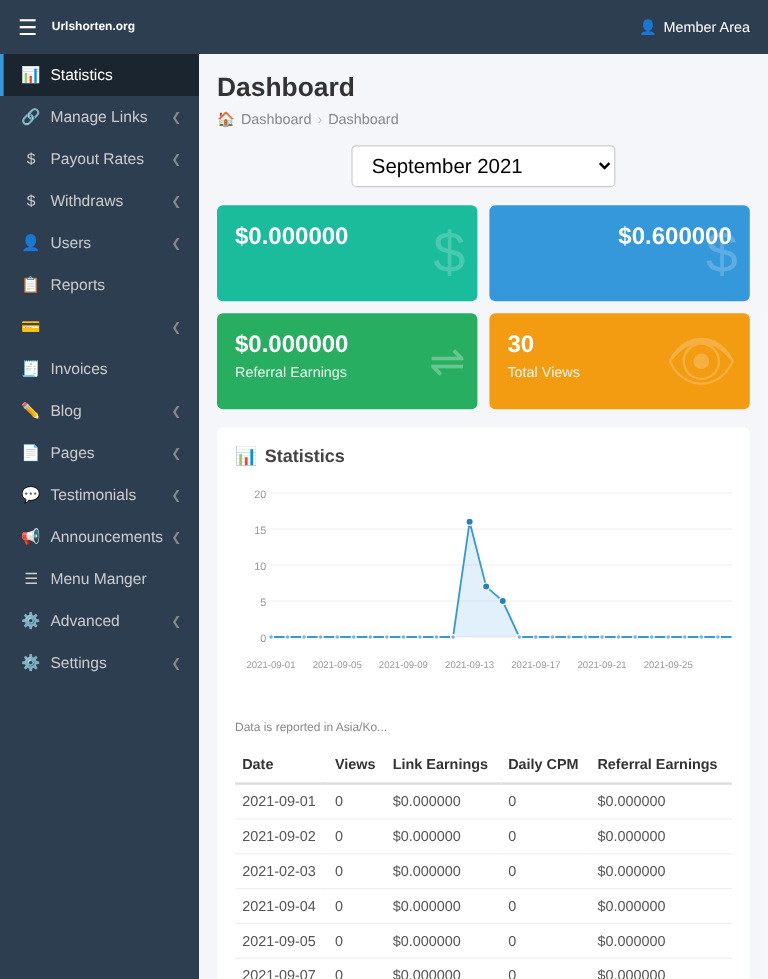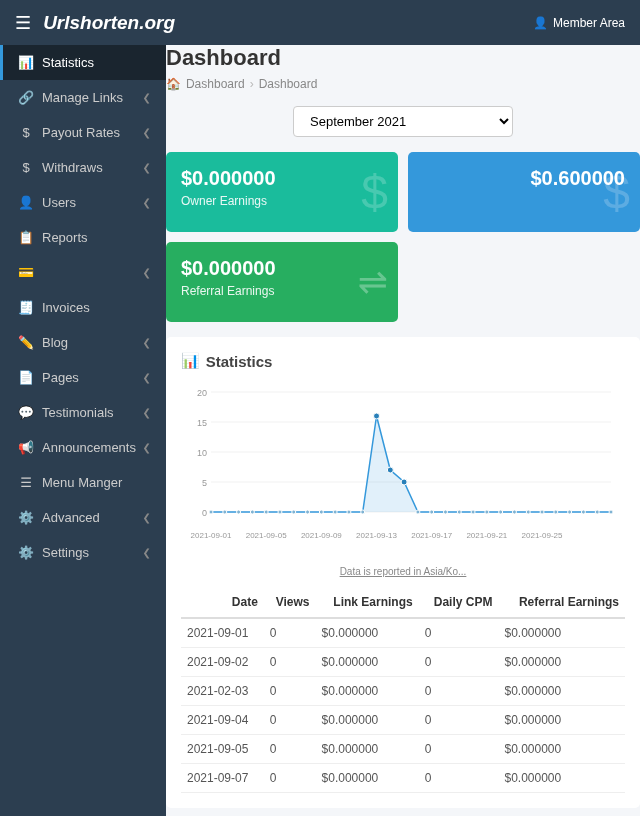--- a/index.html
+++ b/index.html
@@ -10,21 +10,21 @@
       background: #2c3e50;
       color: #fff;
       height: 45px;
       display: flex;
       align-items: center;
       justify-content: space-between;
       padding: 0 15px;
       flex-shrink: 0;
     }
     .top-nav-left { display: flex; align-items: center; gap: 12px; }
-    .top-nav-brand { font-size: 19px; font-weight: bold; font-style: italic; }
+    .top-nav-brand { font-size: 10px; font-weight: bold; }
     .hamburger-icon { font-size: 18px; cursor: pointer; }
     .top-nav-right { font-size: 12px; display: flex; align-items: center; gap: 5px; }
 
     
     .layout { display: flex; flex: 1; overflow: hidden; }
 
     
     .sidebar {
       width: 166px;
       background: #2c3e50;
@@ -44,34 +44,35 @@
     }
     .sidebar-item.active { background: #1a252f; border-left-color: #3498db; color: #fff; }
     .sidebar-item-left { display: flex; align-items: center; gap: 8px; }
     .sidebar-icon { width: 16px; text-align: center; font-size: 13px; }
     .sidebar-arrow { font-size: 10px; color: #888; }
 
     
     .main {
       flex: 1;
       overflow-y: auto;
+      padding: 15px;
       background: #f4f6f9;
     }
 
     
     .page-title { font-size: 22px; font-weight: bold; color: #333; margin-bottom: 6px; }
     .breadcrumb { font-size: 12px; color: #888; display: flex; align-items: center; gap: 5px; margin-bottom: 15px; }
     .breadcrumb-sep { color: #bbb; }
 
     
     .date-select-wrap { display: flex; justify-content: center; margin-bottom: 15px; }
     .date-select {
       border: 1px solid #ccc;
       padding: 6px 12px;
-      font-size: 13px;
+      font-size: 17px;
       border-radius: 4px;
       background: #fff;
       width: 220px;
     }
 
     
     .stat-cards { display: grid; grid-template-columns: 1fr 1fr; gap: 10px; margin-bottom: 15px; }
     .stat-card {
       border-radius: 5px;
       padding: 15px;
@@ -103,25 +104,25 @@
       opacity: 0.3;
     }
 
     
     .statistics-section { background: #fff; border-radius: 5px; padding: 15px; margin-bottom: 15px; }
     .section-title { font-size: 15px; font-weight: bold; color: #444; margin-bottom: 12px; display: flex; align-items: center; gap: 6px; }
 
     
     .chart-wrap { width: 100%; overflow-x: auto; }
     svg.chart { display: block; }
-    .chart-note { text-align: center; font-size: 10px; color: #888; margin-top: 4px; text-decoration: underline; }
+    .chart-note { text-align: left; font-size: 10px; color: #888; margin-top: 20px; }
 
     
     .data-table { width: 100%; border-collapse: collapse; font-size: 12px; margin-top: 10px; }
-    .data-table th { text-align: right; padding: 8px 6px; font-weight: bold; color: #333; border-bottom: 2px solid #ddd; }
+    .data-table th { text-align: left; padding: 8px 6px; font-weight: bold; color: #333; border-bottom: 2px solid #ddd; }
     .data-table td { padding: 7px 6px; border-bottom: 1px solid #eee; color: #555; }
   </style>
 </head>
 <body>
 
 <nav class="top-nav">
   <div class="top-nav-left">
     <span class="hamburger-icon">☰</span>
     <span class="top-nav-brand">Urlshorten.org</span>
   </div>
@@ -253,31 +254,35 @@
     </div>
 
     <div class="date-select-wrap">
       <select class="date-select"><option>September 2021</option><option>August 2021</option><option>July 2021</option><option>June 2021</option></select>
     </div>
 
     <div class="stat-cards">
 
     <div class="stat-card cyan">
     <div class="amount">$0.000000</div>
-    <div class="label">Owner Earnings</div>
     <span class="bg-icon">$</span>
   </div>
         <div class="stat-card blue">
     <div class="amount">$0.600000</div>
     <span class="bg-icon">$</span>
   </div>
         <div class="stat-card green">
     <div class="amount">$0.000000</div>
     <div class="label">Referral Earnings</div>
     <span class="bg-arrows">⇌</span>
+  </div>
+        <div class="stat-card orange">
+    <div class="amount">30</div>
+    <div class="label">Total Views</div>
+    <span class="bg-icon">👁</span>
   </div>
       </div>
 
     <div class="statistics-section">
       <div class="section-title">
         <span>📊</span>
         <span>Statistics</span>
       </div>
 
       <div class="chart-wrap">

